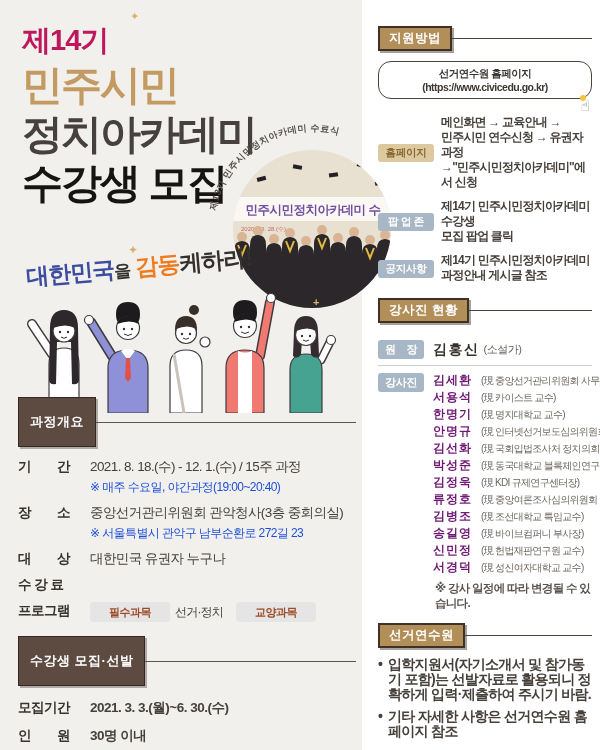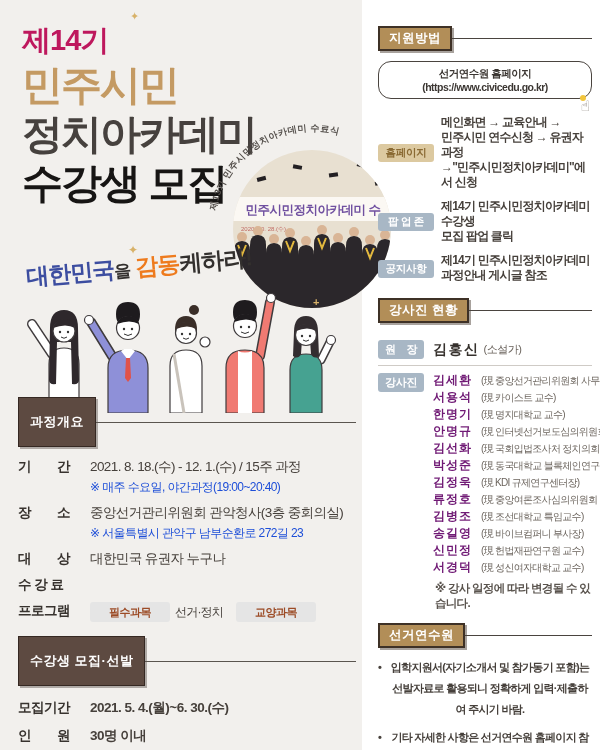--- a/index.html
+++ b/index.html
@@ -79,22 +79,22 @@
   .divider{border-top:1px solid #cfcbc6;margin:6px 0;}
   .fac-wrap{display:flex;align-items:flex-start;}
   .fac-wrap .badge-slate{margin-top:1px;}
   .fac-list{margin-left:9px;flex:1;}
   .fac-row{display:flex;align-items:baseline;line-height:17px;}
   .fac-name{flex:0 0 48px;font-size:12px;font-weight:800;color:#701a75;letter-spacing:1px;}
   .fac-title{font-size:10px;color:#6b645d;letter-spacing:-0.7px;white-space:nowrap;}
   .fac-note{margin-top:5px;margin-left:57px;font-size:11.5px;font-weight:600;color:#5a544e;letter-spacing:-0.7px;}
   .notice-sec{margin-top:12px;}
   .notice-list{margin-top:9px;}
-  .notice-item{position:relative;padding-left:10px;font-size:11px;font-weight:600;color:#46403b;
-    line-height:21px;letter-spacing:-0.7px;margin-bottom:7px;text-align:center;}
+  .notice-item{position:relative;padding-left:10px;font-size:14px;font-weight:600;color:#46403b;
+    line-height:15px;letter-spacing:-0.7px;margin-bottom:7px;}
   .notice-item::before{content:"•";position:absolute;left:0;top:0;}
 </style>
 </head>
 <body>
 
 <div class="poster">
   <div class="left-panel"></div>
 
   <div class="title-block">
     <div class="t-session">제14기</div>
@@ -291,21 +291,21 @@
 
     <div class="recruit-sec">
       <div class="badge-row">
         <span class="badge-dark">수강생 모집·선발</span>
         <span class="rule"></span>
       </div>
       <div class="rc-rows">
 
           <div class="rc-row">
             <span class="rc-label">모집기간</span>
-            <span class="rc-val">2021. 5. 4.(월)~6. 30.(수)</span>
+            <span class="rc-val">2021. 3. 3.(월)~6. 30.(수)</span>
           </div>
 
           <div class="rc-row">
             <span class="rc-label">인  원</span>
             <span class="rc-val">30명 이내</span>
           </div>
 
           <div class="rc-row">
             <span class="rc-label">선발공고</span>
             <span class="rc-val">2021. 7. 15.(목)까지</span>

